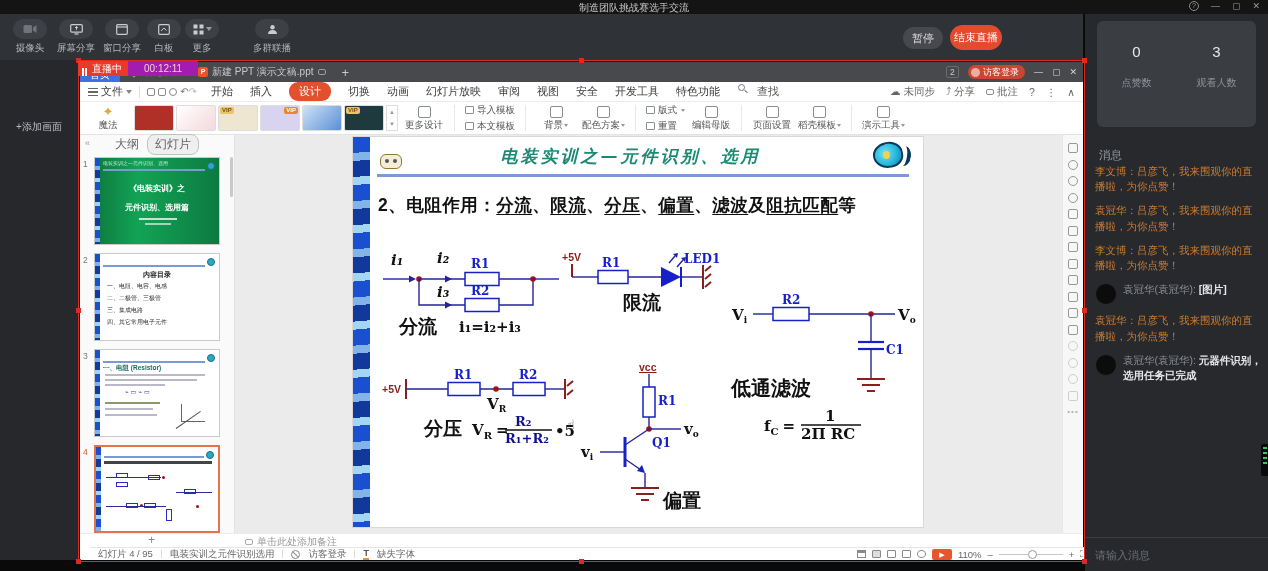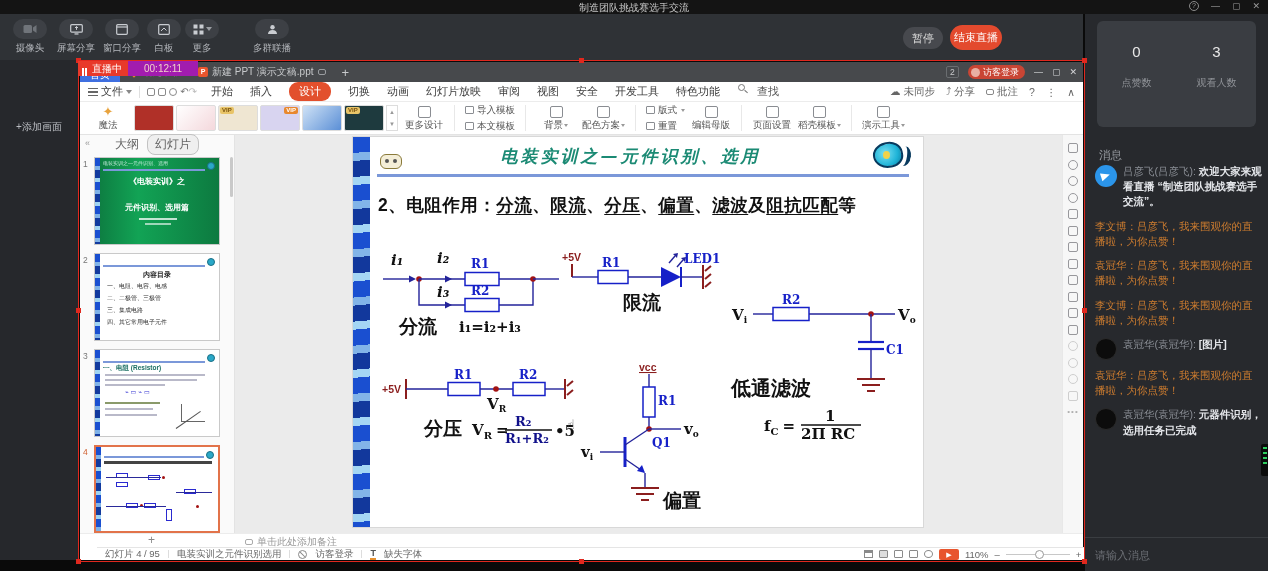--- a/index.html
+++ b/index.html
@@ -99,21 +99,21 @@
   .tn{position:absolute;left:3px;top:2px;font-size:8.5px;color:#777}
   .tbox{position:absolute;left:14px;top:0;width:126px;height:88px;background:#fff;border:1px solid #c9c9c9;overflow:hidden}
   .tbox.sel{border:2px solid #e2734a}
   .tstrip{position:absolute;left:0;top:0;width:5px;height:100%;
     background:repeating-linear-gradient(180deg,#1a4fd0 0 8px,#7fb2e8 8px 12px,#123a9e 12px 20px,#9fd4f2 20px 24px)}
   .thline{position:absolute;left:8px;top:11px;right:14px;height:1.5px;background:#7b98d9}
   .tglobe{position:absolute;right:4px;top:4px;width:8px;height:8px;border-radius:50%;background:#2aa8c8;border:1px solid #1a6f86}
   .tmini-title{position:absolute;left:8px;top:2px;right:14px;font-size:5px;color:#1b8a74;white-space:nowrap;overflow:hidden}
   .t1{background:linear-gradient(90deg,#0d7a40,#12a355 35%,#0d7a40)}
   .t1 .l1,.t1 .l2{position:absolute;left:0;right:0;text-align:center;color:#fff;font-weight:bold;font-size:8px}
-  .t1 .l1{top:18px}.t1 .l2{top:44px}
+  .t1 .l1{top:25px}.t1 .l2{top:44px}
   .t1 .sub{position:absolute;left:44px;top:60px;width:38px;height:2px;background:rgba(255,255,255,.75)}
   .t1 .sub2{position:absolute;left:50px;top:65px;width:26px;height:2px;background:rgba(255,255,255,.6)}
   .t2 .ct{position:absolute;left:0;right:0;top:16px;text-align:center;font-size:7px;font-weight:bold;color:#222}
   .t2 .it{position:absolute;left:12px;font-size:6px;color:#333;white-space:nowrap}
   .t3 .tt{position:absolute;left:8px;top:14px;font-size:6.5px;font-weight:bold;color:#1b6f63}
   .bar{position:absolute;height:2px;background:#b9b9c9}
   .t3 .sym{position:absolute;left:30px;top:38px;font-size:6px;color:#2a2ad0;letter-spacing:2px}
   .t3 .axis{position:absolute;right:14px;bottom:14px;width:24px;height:18px;border-left:1px solid #666;border-bottom:1px solid #666}
   .t3 .axis::after{content:"";position:absolute;left:-6px;bottom:-8px;width:30px;height:1px;background:#555;transform:rotate(-35deg);transform-origin:left}
   .t4 .hd{position:absolute;left:8px;top:14px;right:6px;height:3px;background:#444}
@@ -159,21 +159,21 @@
   text.t-hand{font-size:13px;fill:#666}
   .wire{stroke:#23239a;stroke-width:1.4;fill:none}
   .comp{stroke:#1620c8;stroke-width:1.5;fill:#fff}
   .pwr{stroke:#8b1e1e;stroke-width:2;fill:none}
   .ah{fill:#23239a}
 
   
   .wps-notes{position:absolute;left:0;top:471px;width:100%;height:14px;background:#fff;border-top:1px solid #ececec}
   .add-slide{position:absolute;left:68px;top:0;color:#888;font-size:12px;line-height:13px}
   .notes-ph{position:absolute;left:165px;top:1px;color:#9a9a9a;font-size:10px;display:flex;gap:4px;align-items:center}
-  .wps-status{position:absolute;left:17px;top:485px;width:100%;height:13px;background:#fff;border-top:1px solid #e5e5e5;font-size:9.5px;color:#666;display:flex;align-items:center;padding:0 8px;gap:8px}
+  .wps-status{position:absolute;left:10px;top:485px;width:100%;height:13px;background:#fff;border-top:1px solid #e5e5e5;font-size:9.5px;color:#666;display:flex;align-items:center;padding:0 8px;gap:8px}
   .st-sep{width:1px;height:8px;background:#ddd}
   .st-right{position:absolute;right:6px;display:flex;align-items:center;gap:6px}
   .st-ic{width:9px;height:8px;border:1.2px solid #8a8a8a;border-radius:1px}
   .st-ic.sel{background:#dedede}
   .play-pill{width:20px;height:11px;background:#e8552e;border-radius:2px;color:#fff;font-size:7px;text-align:center;line-height:11px}
   .sl-track{width:64px;height:1px;background:#c8c8c8;position:relative}
   .sl-knob{position:absolute;left:29px;top:-4px;width:9px;height:9px;border:1px solid #999;border-radius:50%;background:#fff}
   .prot-ic{width:9px;height:9px;border:1.2px solid #888;border-radius:50%;position:relative}
   .prot-ic::after{content:"";position:absolute;left:0;top:3.2px;width:7px;height:1.2px;background:#888;transform:rotate(45deg)}
   .fontT{color:#555;font-weight:bold;font-size:9px;border-bottom:2px solid #e8912e}
@@ -734,25 +734,20 @@
         <div class="lab">点赞数</div>
       </div>
       <div class="stat" style="left:80px">
         <div class="num">3</div>
         <div class="lab">观看人数</div>
       </div>
     </div>
     <div class="msg-title">消息</div>
 
     <div class="messages">
-      <div class="msg av">
-        <span class="avatar blue"></span>
-        <span class="mname">吕彦飞(吕彦飞):</span>
-        <span class="mtext">欢迎大家来观看直播 “制造团队挑战赛选手交流”。</span>
-      </div>
       <div class="msg sys"><span>李文博：吕彦飞，我来围观你的直播啦，为你点赞！</span></div>
       <div class="msg sys"><span>袁冠华：吕彦飞，我来围观你的直播啦，为你点赞！</span></div>
       <div class="msg sys"><span>李文博：吕彦飞，我来围观你的直播啦，为你点赞！</span></div>
       <div class="msg av">
         <span class="avatar black"></span>
         <span class="mname">袁冠华(袁冠华):</span>
         <span class="mtext">[图片]</span>
       </div>
       <div class="msg sys"><span>袁冠华：吕彦飞，我来围观你的直播啦，为你点赞！</span></div>
       <div class="msg av">

